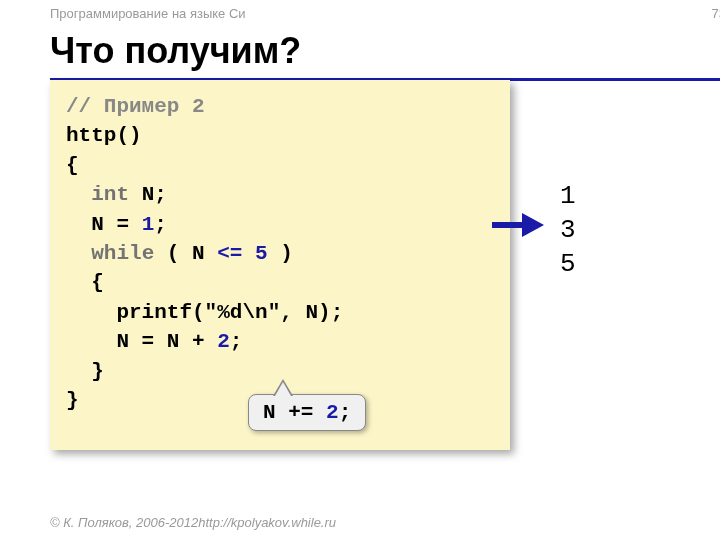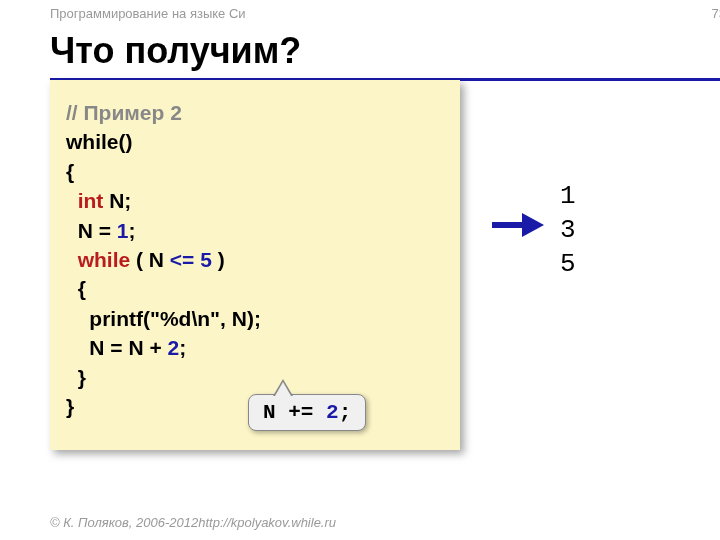--- a/index.html
+++ b/index.html
@@ -4,29 +4,29 @@
 <style>
   * { box-sizing: border-box; margin: 0; padding: 0; }
   html, body { width: 720px; height: 540px; font-family: Arial, Helvetica, sans-serif; background: #fff; color: #000; }
   .slide { position: relative; width: 720px; height: 540px; margin-left: 28px; }
   .topbar { position: absolute; top: 6px; left: 22px; right: 22px; display: flex; justify-content: space-between; font-size: 13px; color: #9a9a9a; }
   .title-row { position: absolute; top: 30px; left: 22px; right: 22px; }
   .title { font-size: 36px; font-weight: bold; color: #000; }
   .title-underline { height: 3px; background: #1a1aa8; margin-top: 6px; }
   .content { position: absolute; top: 80px; left: 22px; right: 22px; bottom: 40px; }
   .codebox {
-    position: absolute; top: 0; left: 0; width: 410px; height: 370px;
-    background: #fcf5c7; padding: 18px 16px;
+    position: absolute; top: 0; left: 0; width: 460px; height: 370px;
+    background: #fcf5c7; padding: 12px 16px;
     box-shadow: 4px 4px 8px rgba(0,0,0,0.35);
-    font-family: Liberation Sans, sans-serif;
+    font-family: Liberation Mono, monospace;
     font-size: 21px; font-weight: bold; line-height: 1.4;
   }
   .codebox .line { white-space: pre; }
   .c-comment { color: #888; }
-  .c-keyword { color: #b91c1c; text-align: right; }
+  .c-keyword { color: #737373; text-align: right; }
   .c-num { color: #1a1aa8; }
   .c-op { color: #1a1aa8; font-weight: bold; }
   .callout {
     position: absolute;
     left: 198px; top: 314px;
     background: #f0f0f0;
     border: 1.5px solid #888; border-radius: 8px;
     padding: 6px 14px;
     font-family: Liberation Mono, monospace;
     font-size: 21px; font-weight: bold;
@@ -73,21 +73,21 @@
 
   <div class="title-row">
     <div class="title">Что получим?</div>
     <div class="title-underline"></div>
   </div>
 
   <div class="content">
 
     <div class="codebox">
       <div class="line"><span class="c-comment">// Пример 2</span></div>
-      <div class="line">while()</div>
+      <div class="line">http()</div>
       <div class="line">{</div>
       <div class="line"><span>  </span><span class="c-keyword">int</span><span> N;</span></div>
       <div class="line"><span>  N = </span><span class="c-num">1</span><span>;</span></div>
       <div class="line"><span>  </span><span class="c-keyword">while</span><span> ( N </span><span class="c-op">&lt;=</span><span> </span><span class="c-num">5</span><span> )</span></div>
       <div class="line">  {</div>
       <div class="line">    printf("%d\n", N);</div>
       <div class="line"><span>    N = N + </span><span class="c-num">2</span><span>;</span></div>
       <div class="line">  }</div>
       <div class="line">}</div>
     </div>

